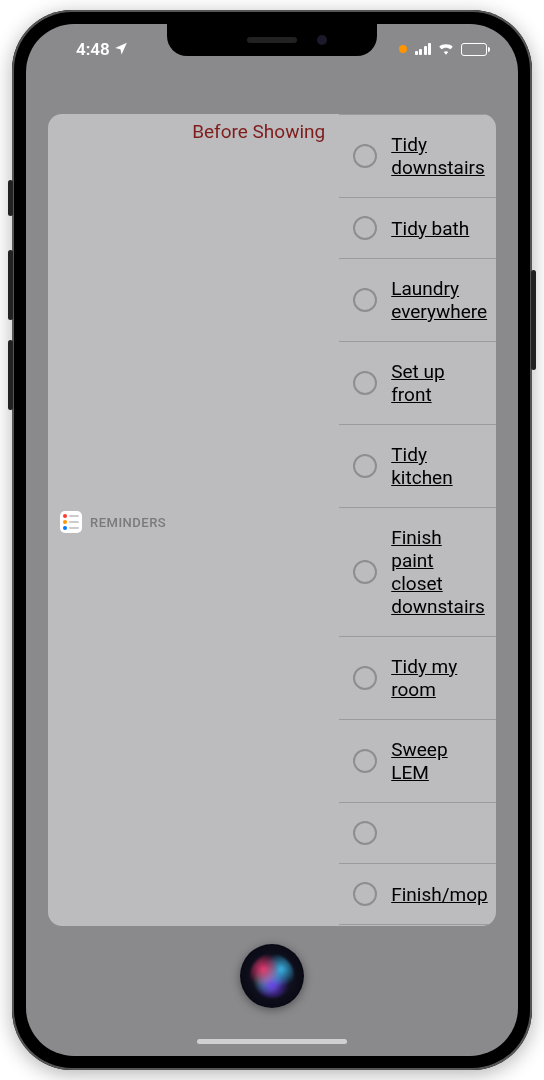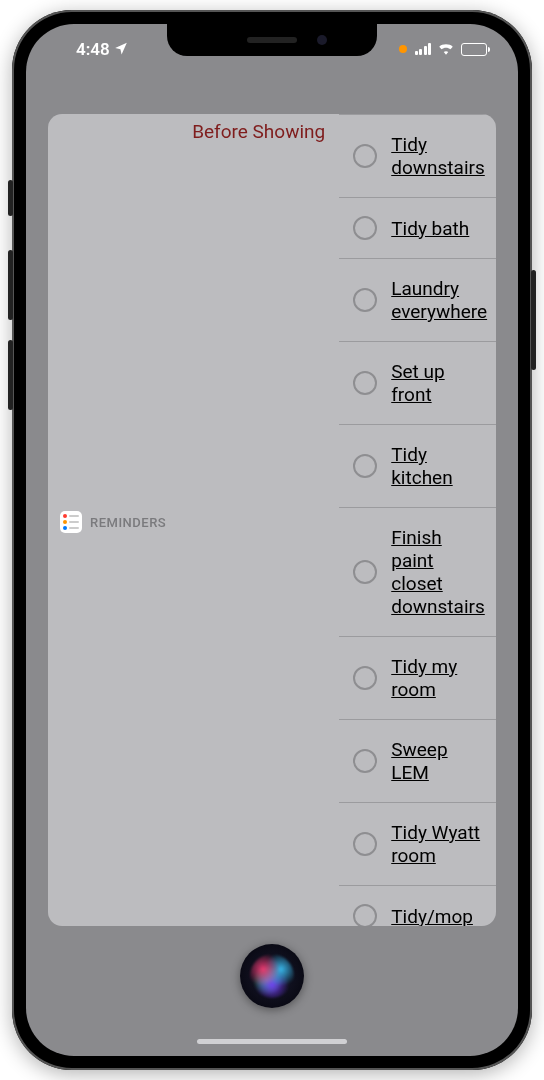--- a/index.html
+++ b/index.html
@@ -283,25 +283,24 @@
           <div class="item">
             <div class="radio"></div>
             <div class="item-label">Tidy my room</div>
           </div>
           <div class="item">
             <div class="radio"></div>
             <div class="item-label">Sweep LEM</div>
           </div>
           <div class="item">
             <div class="radio"></div>
-            <div class="item-label">Tidy Wyatt room</div>
-          </div>
-          <div class="item">
-            <div class="radio"></div>
-            <div class="item-label">Tidy/mop</div>
+          </div>
+          <div class="item">
+            <div class="radio"></div>
+            <div class="item-label">Finish/mop</div>
           </div>
           <div class="item">
             <div class="radio"></div>
           </div>
         </div>
     </div>
 
     <div class="siri-orb">
       <div class="siri-inner"></div>
     </div>

